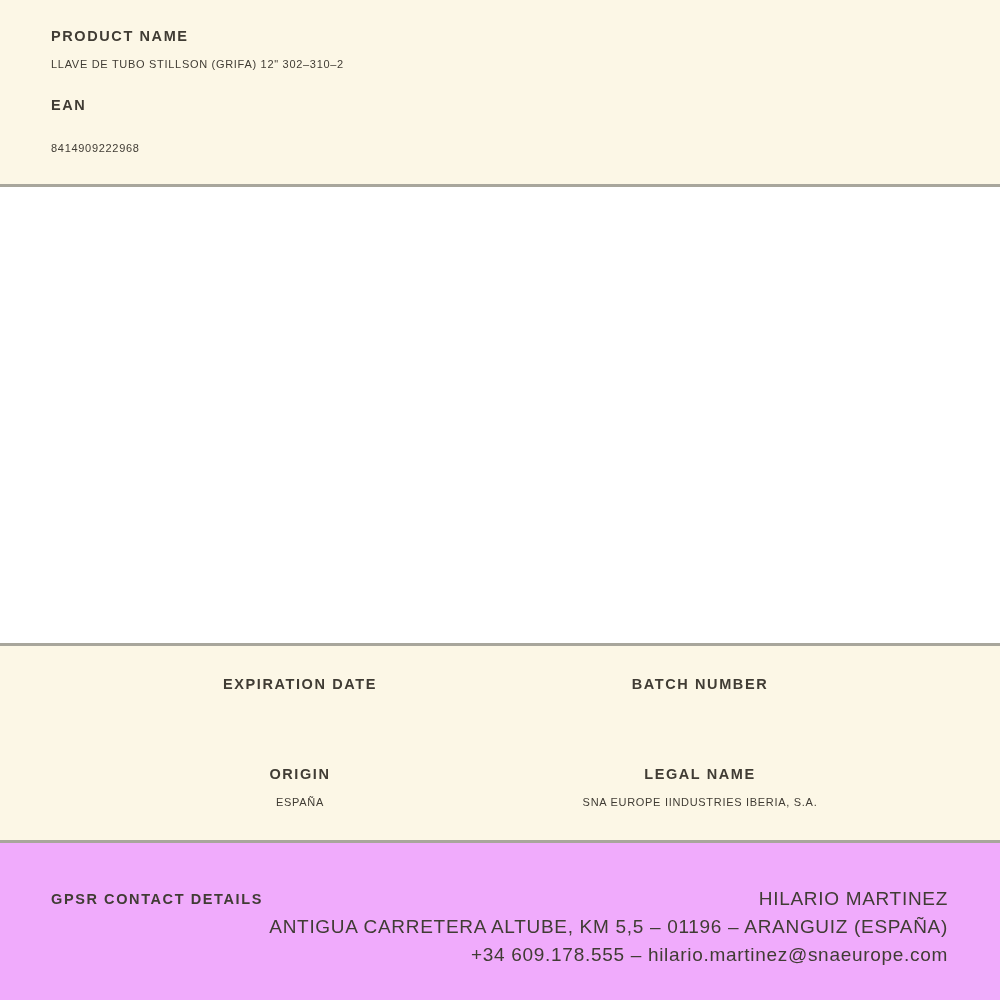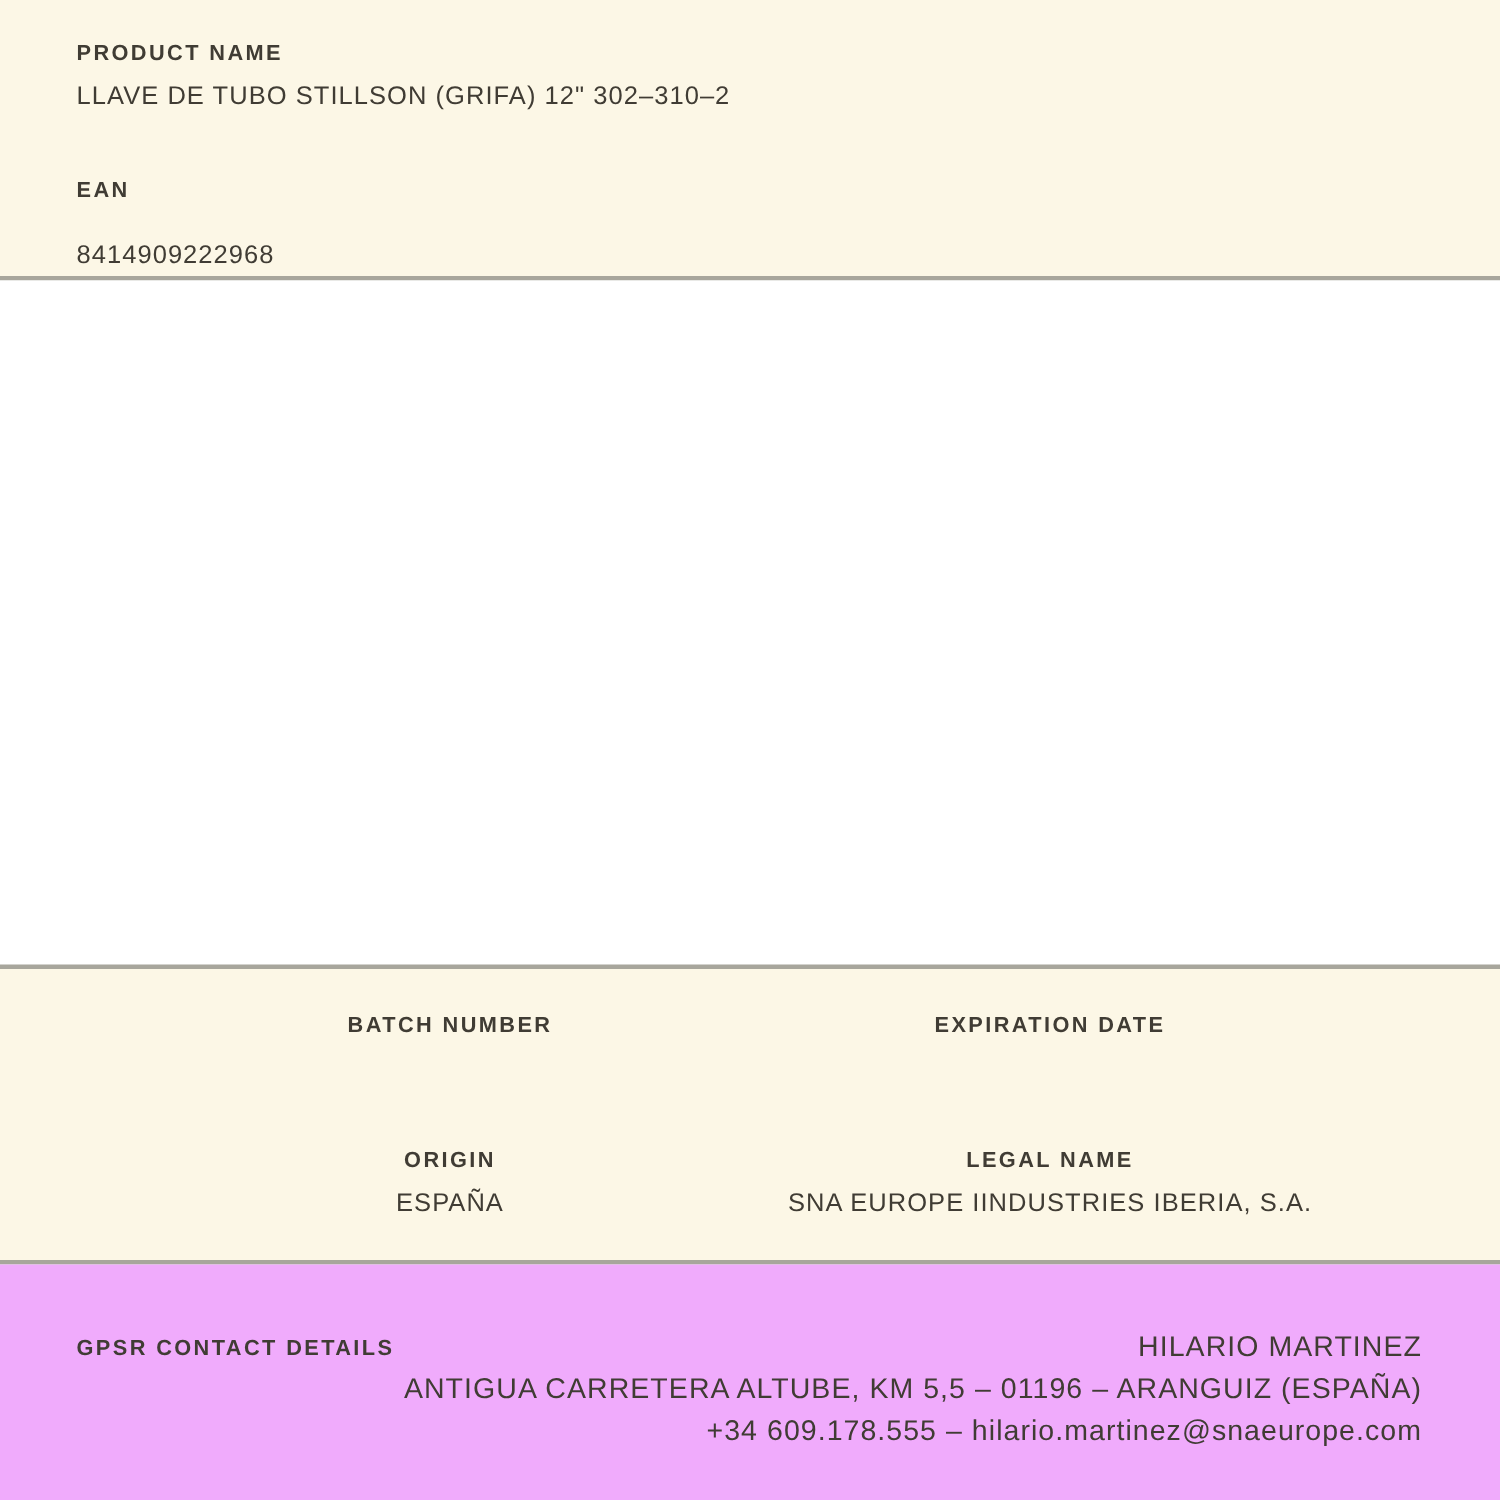--- a/index.html
+++ b/index.html
@@ -46,27 +46,27 @@
     display: flex;
     align-items: flex-start;
   }
   .field-label {
     font-size: 14.5px;
     font-weight: bold;
     letter-spacing: 1.6px;
     line-height: 16px;
   }
   .field-value {
-    font-size: 17px;
+    font-size: 11px;
     letter-spacing: 0.7px;
     line-height: 16px;
     margin-top: 12px;
   }
   .ean-label {
-    margin-top: 47px;
+    margin-top: 25px;
   }
   .ean-value {
     margin-top: 27px;
   }
   .details-inner {
     width: 800px;
     margin: 0 auto;
   }
   .details-row {
     display: flex;
@@ -109,25 +109,25 @@
   <div class="divider"></div>
 
   <div class="sec-mid"></div>
 
   <div class="divider"></div>
 
   <div class="sec-details">
     <div class="details-inner">
       <div class="details-row row-first">
         <div class="details-cell">
-          <div class="field-label">BATCH NUMBER</div>
+          <div class="field-label">EXPIRATION DATE</div>
           <div class="field-value"></div>
         </div>
         <div class="details-cell">
-          <div class="field-label">EXPIRATION DATE</div>
+          <div class="field-label">BATCH NUMBER</div>
           <div class="field-value"></div>
         </div>
       </div>
       <div class="details-row">
         <div class="details-cell">
           <div class="field-label">ORIGIN</div>
           <div class="field-value">ESPAÑA</div>
         </div>
         <div class="details-cell">
           <div class="field-label">LEGAL NAME</div>

